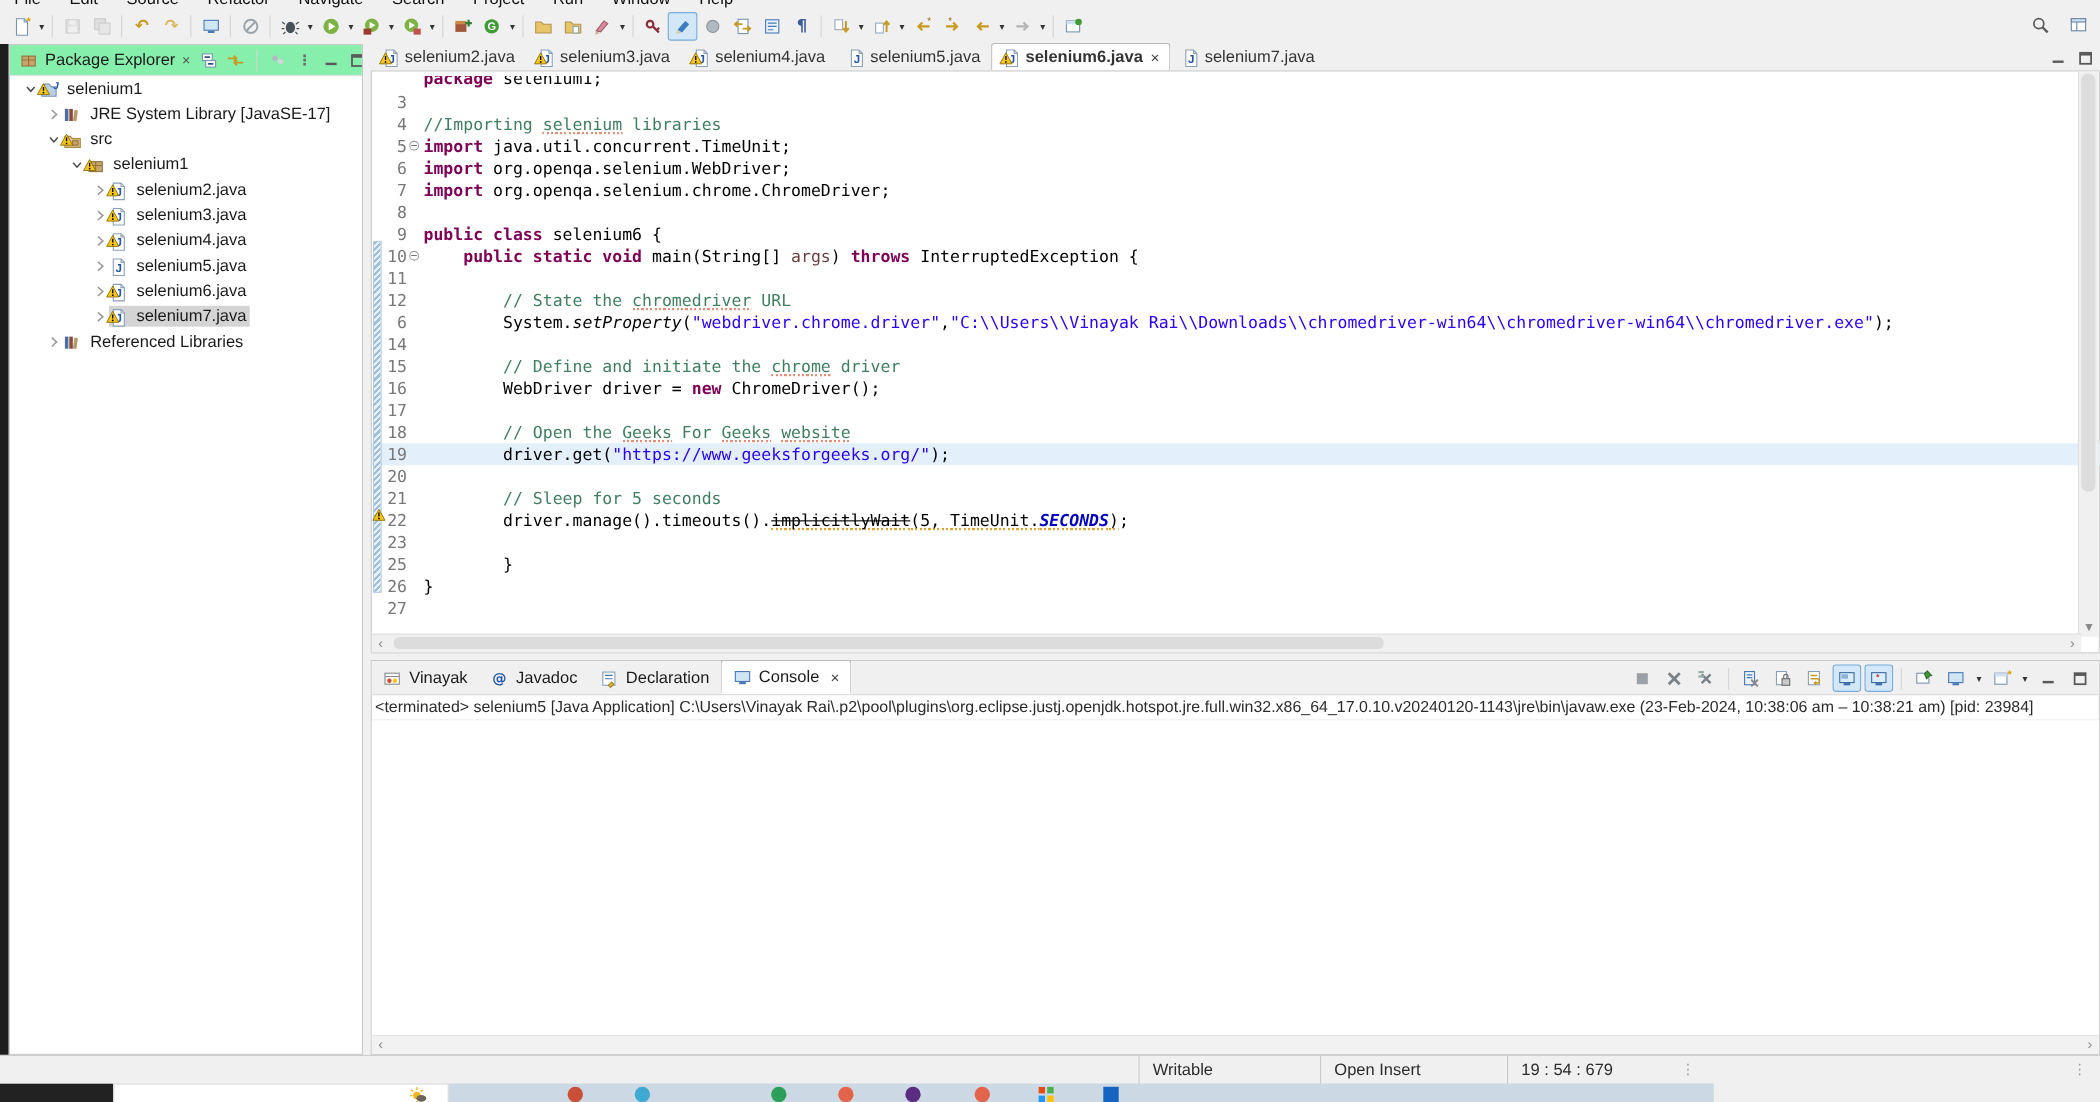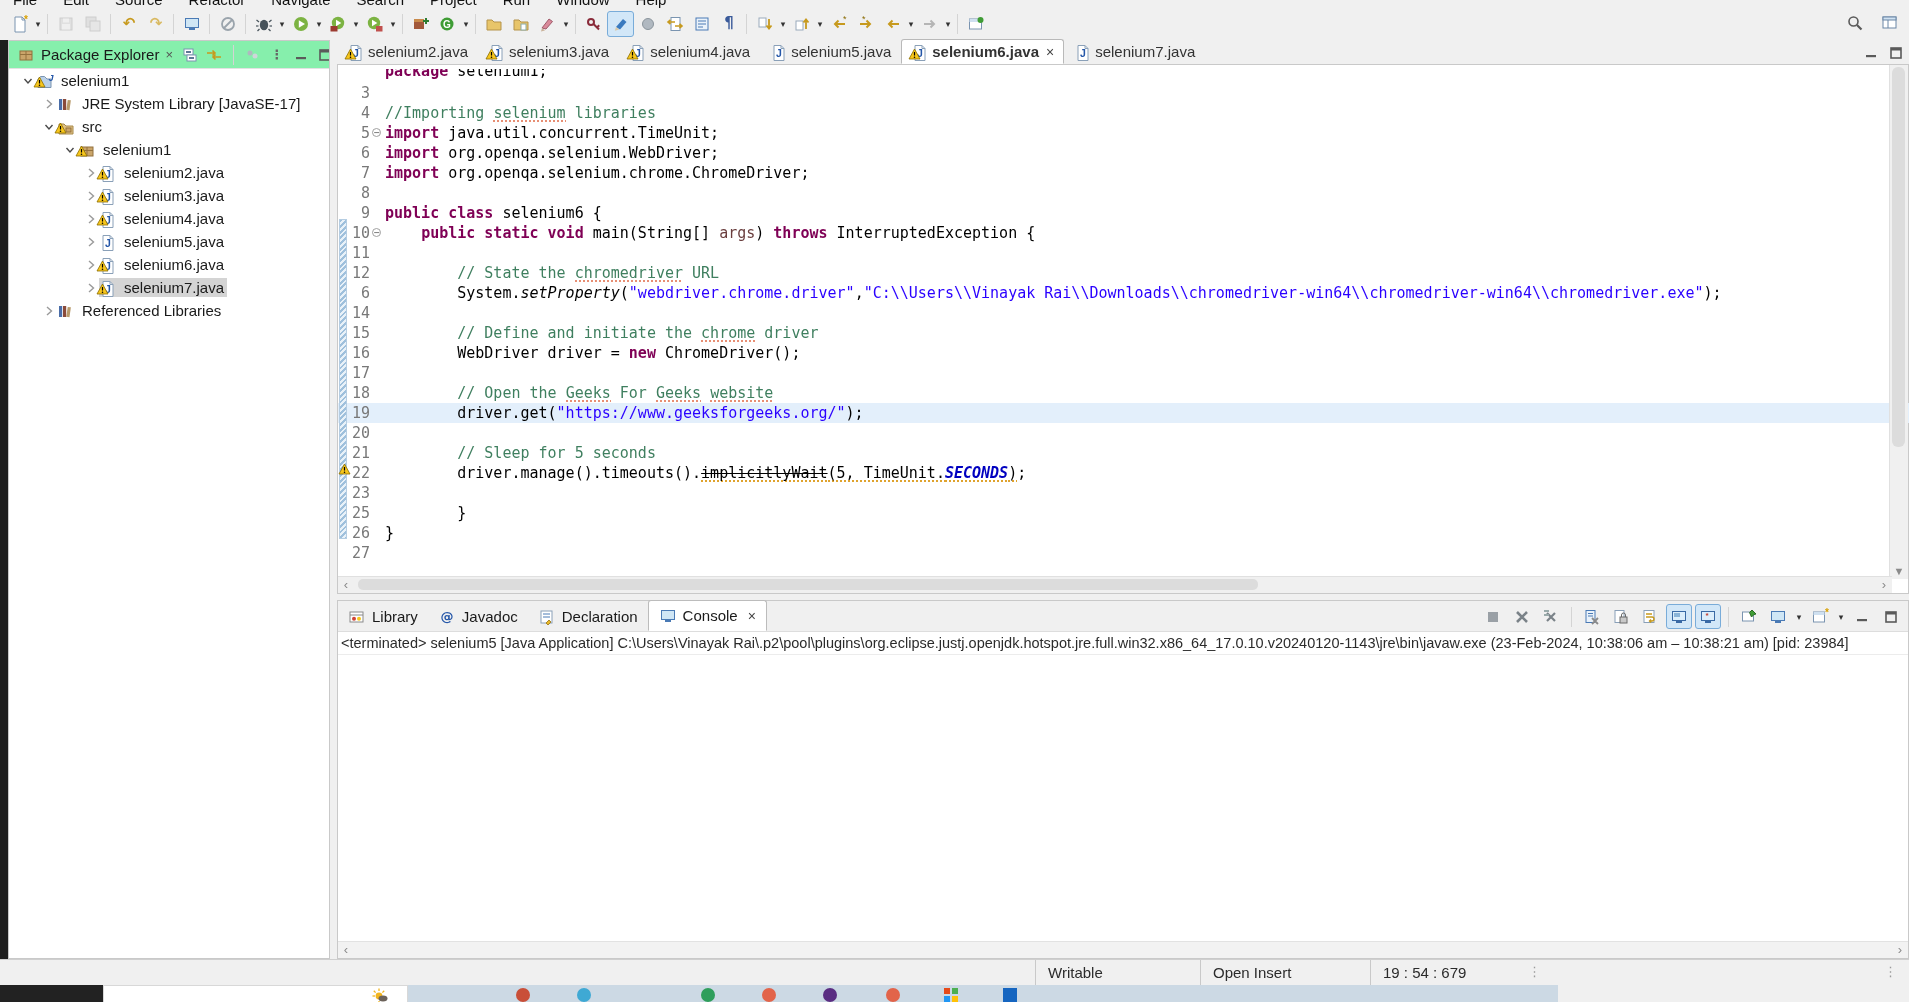--- a/index.html
+++ b/index.html
@@ -842,21 +842,21 @@
     <span id="ctabs" style="display:flex;align-items:flex-end">
         <span class="vtab ">
      <span class="ic">
             <svg width="18" height="18" viewBox="0 0 18 18">
               <rect x="2" y="4" width="13" height="10" fill="#fff" stroke="#8a8a8a"></rect>
               <line x1="2" y1="7" x2="15" y2="7" stroke="#8a8a8a"></line>
               <circle cx="6" cy="10.8" r="2" fill="#d04437"></circle>
               <circle cx="11" cy="10.8" r="2" fill="#f7c61c"></circle>
             </svg>
           </span>
-     <span>Library</span>
+     <span>Vinayak</span>
 
    </span>
         <span class="vtab ">
      <span class="ic">
             <svg width="18" height="18" viewBox="0 0 18 18">
               <text x="9" y="13" font-size="13" fill="#2456a8" text-anchor="middle" font-weight="bold" font-family="DejaVu Sans">@</text>
             </svg>
           </span>
      <span>Javadoc</span>
 

